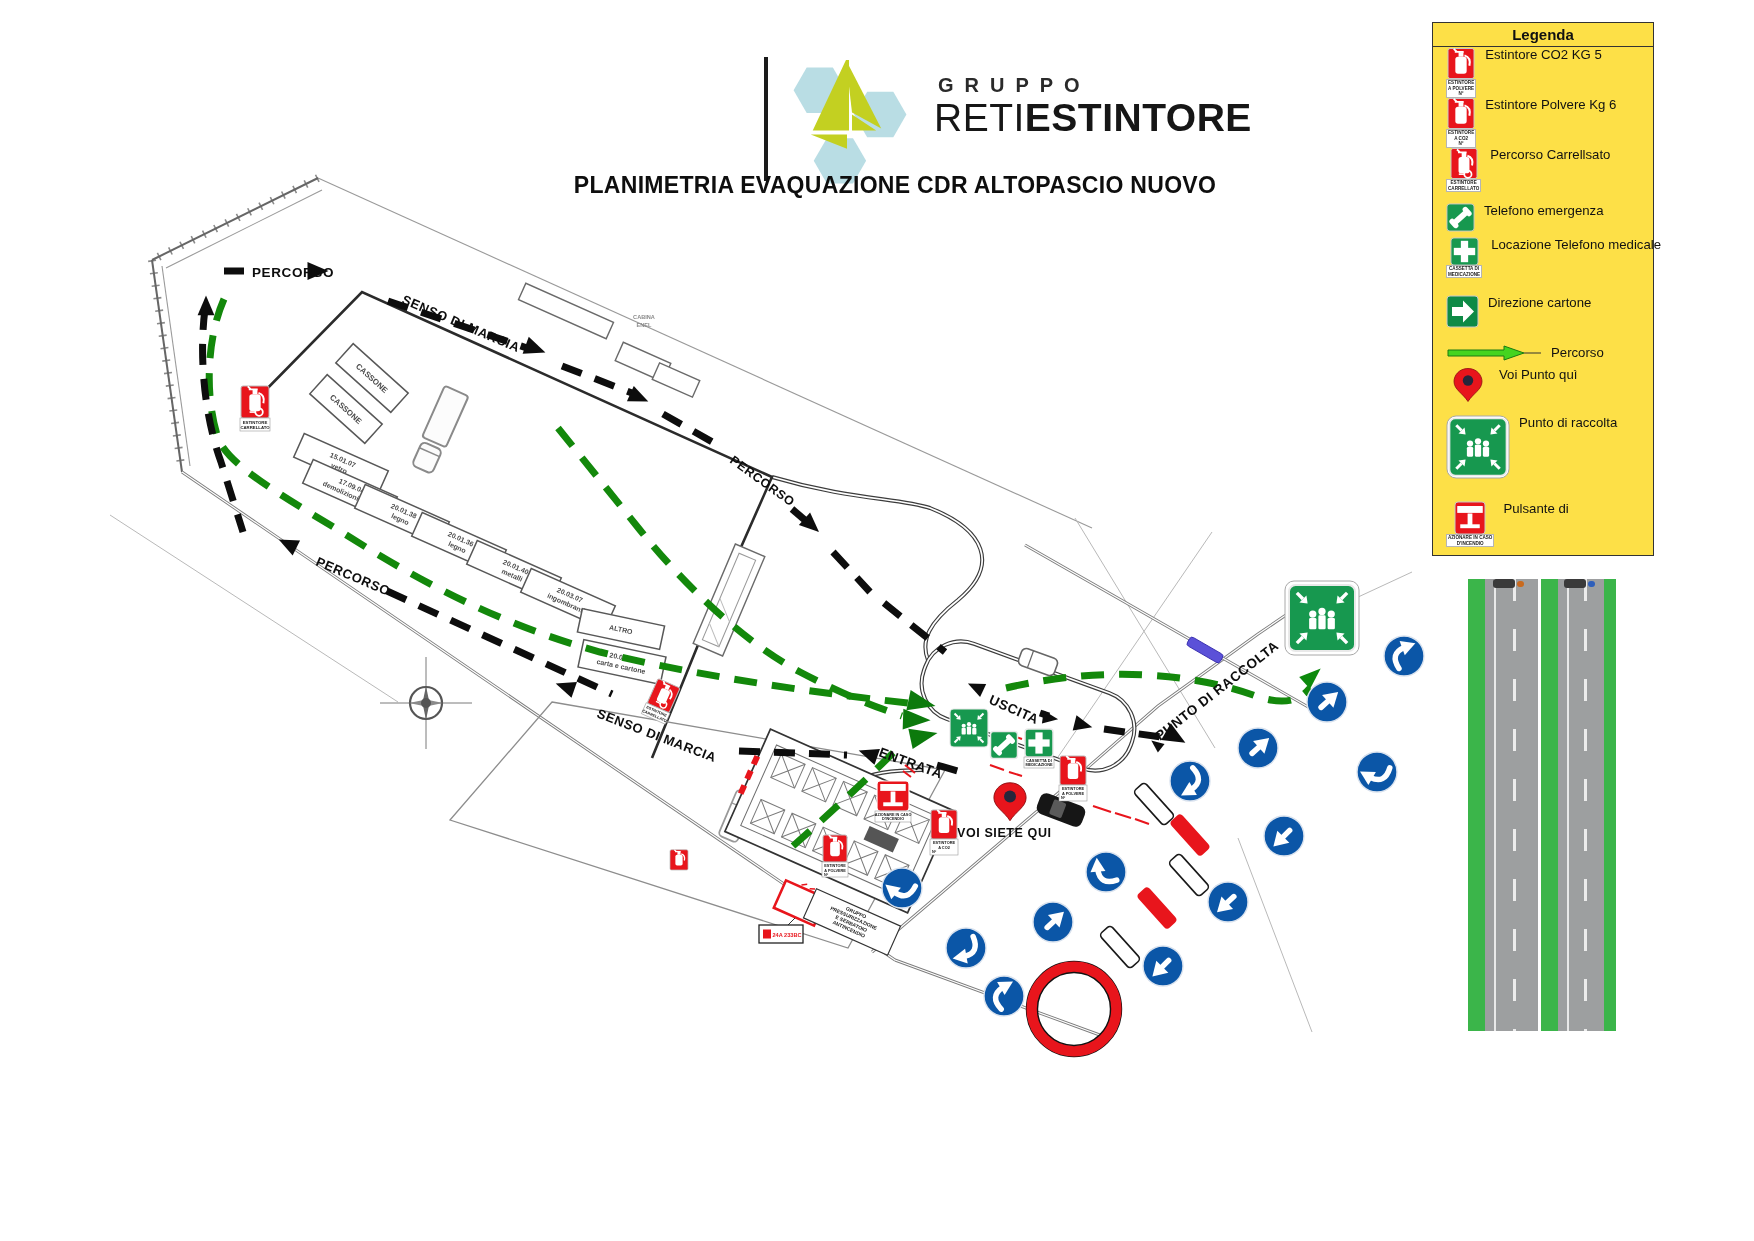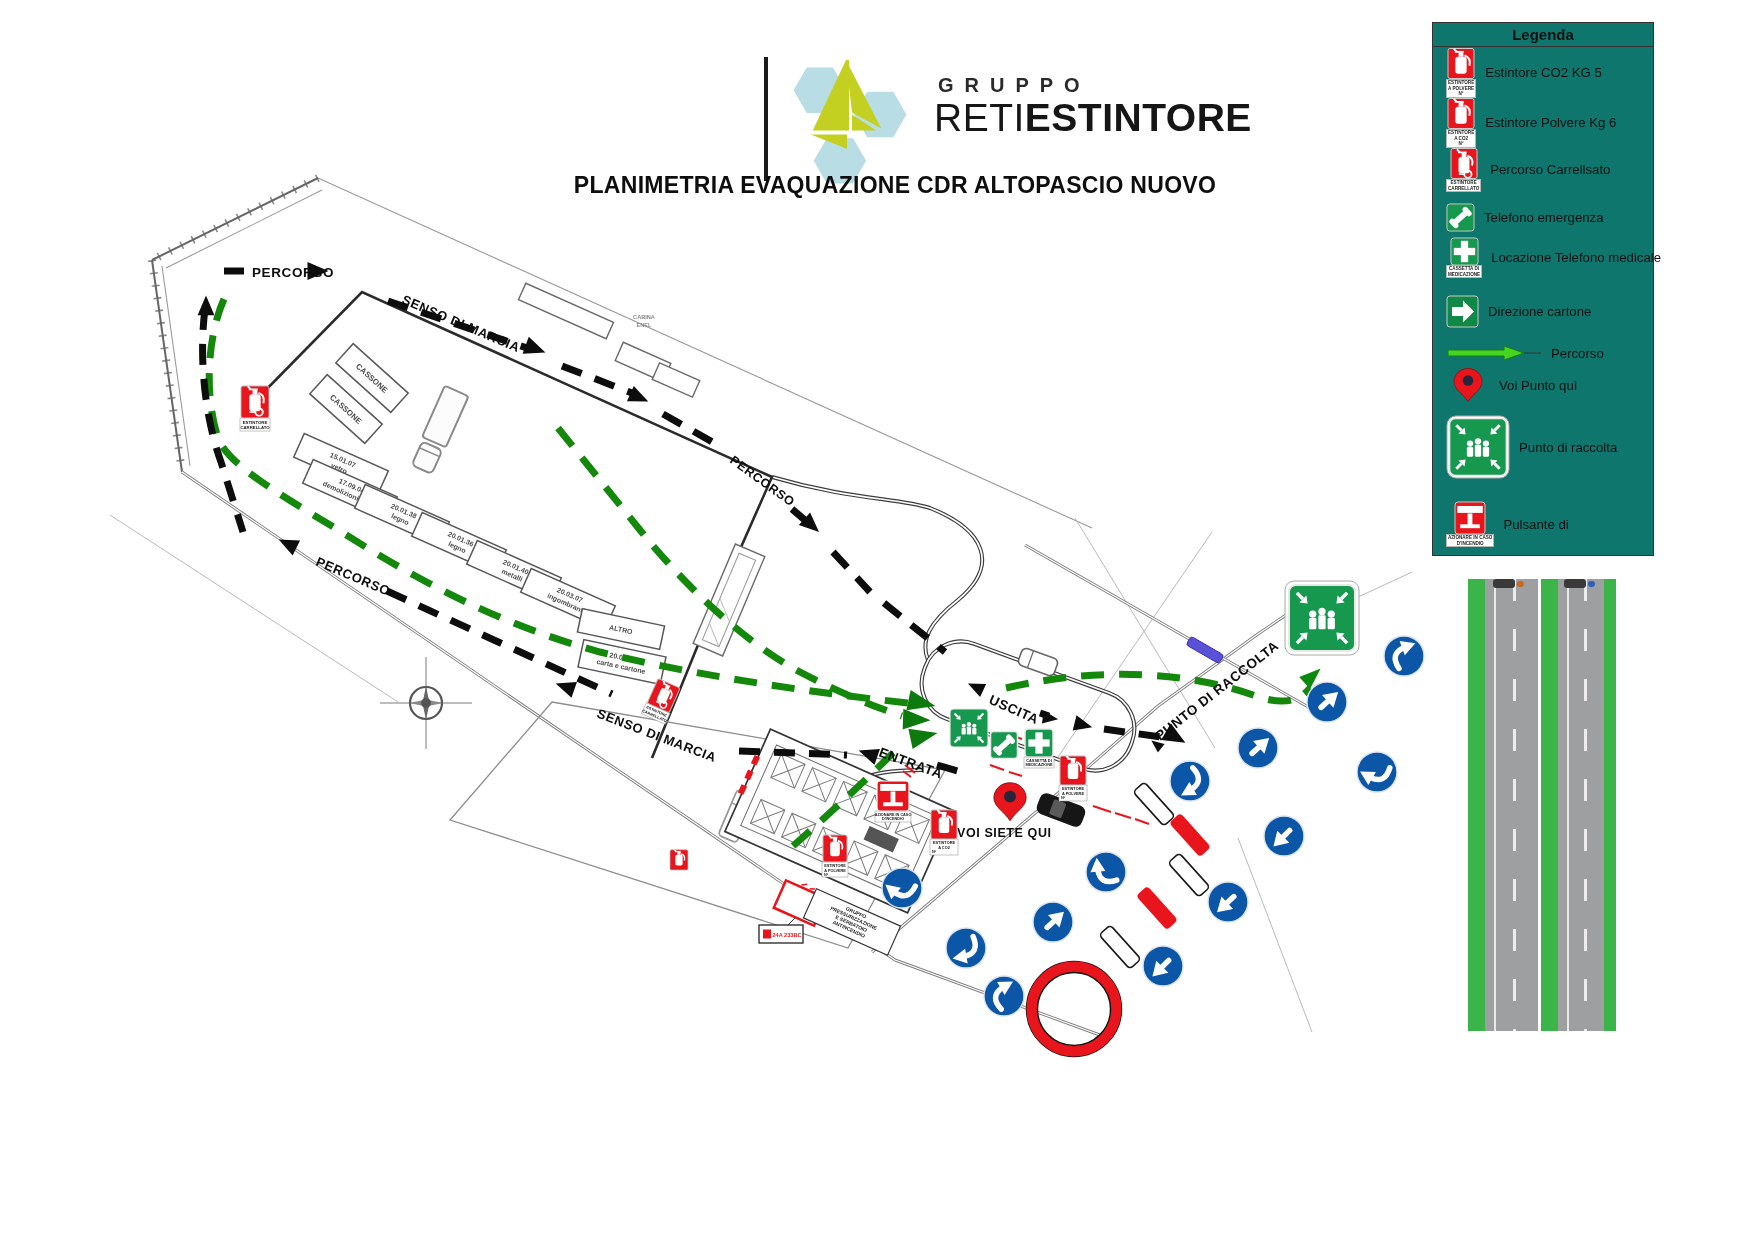--- a/index.html
+++ b/index.html
@@ -12,23 +12,23 @@
          -webkit-background-clip:text;background-clip:text;color:transparent;}
   .hdr-divider{position:absolute;left:764px;top:57px;width:4px;height:124px;background:#1b1b1b;}
   .logo-mark{position:absolute;left:788px;top:52px;}
   .gruppo{position:absolute;left:938px;top:74px;font-size:20px;font-weight:700;color:#2a2a2a;letter-spacing:11px;}
   .brand{position:absolute;left:934px;top:96px;font-size:39px;color:#161616;letter-spacing:.5px;}
   .brand .lt{font-weight:400;}
   .brand .bd{font-weight:800;}
   .doc-title{position:absolute;left:570px;top:172px;width:650px;text-align:center;
              font-size:23px;font-weight:800;color:#0e0e0e;letter-spacing:.3px;}
   
-  .legend{position:absolute;left:1432px;top:22px;width:220px;height:532px;border:1.6px solid #333;background:#0f766e;}
+  .legend{position:absolute;left:1432px;top:22px;width:220px;height:532px;border:1.6px solid #333;background:#fde047;}
   .lg-title{border-bottom:1.6px solid #333;text-align:center;font-size:15px;font-weight:700;padding:3px 0;color:#111;}
-  .lg-item{position:absolute;left:13px;display:flex;align-items:center;gap:9px;}
+  .lg-item{position:absolute;left:13px;display:flex;gap:9px;}
   .llab{font-size:13.2px;color:#111;white-space:nowrap;}
   .licon{display:flex;flex-direction:column;align-items:center;}
   .scap{font-size:4.6px;line-height:1.2;font-weight:700;color:#222;white-space:pre-line;text-align:center;
         background:#fff;border:.5px solid #b5b5b5;padding:0 1px;margin-top:-1px;}
   
   .map{position:absolute;left:0;top:0;}
   .thin{stroke:#9a9a9a;stroke-width:1.1;fill:none;}
   .faint{stroke:#b9b9b9;stroke-width:1;fill:none;}
   .fence{stroke:#666;stroke-width:2;fill:none;}
   .hatch{stroke:#8a8a8a;stroke-width:8;stroke-dasharray:1.6 11;fill:none;}

